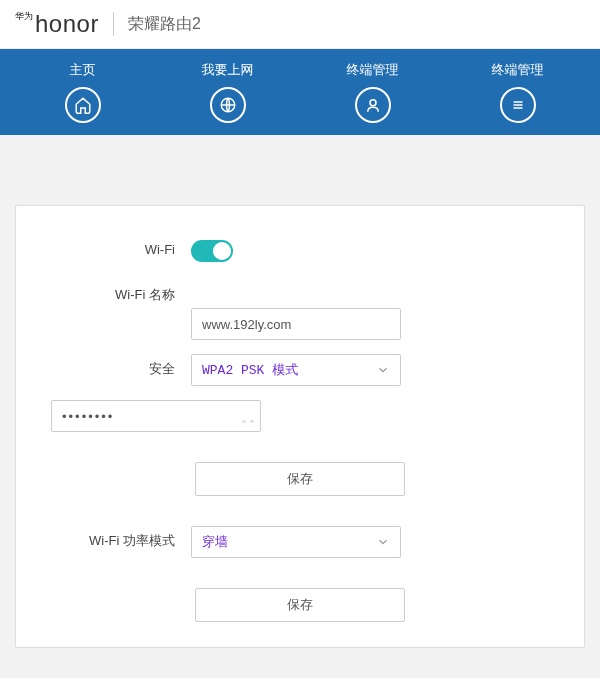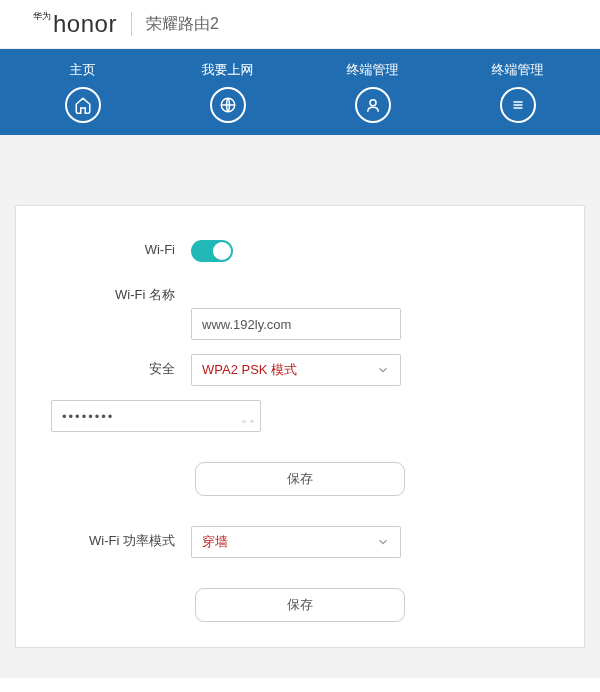--- a/index.html
+++ b/index.html
@@ -1,18 +1,18 @@
 <!DOCTYPE html>
 <html><head>
   <meta charset="utf-8">
   <style>
     * { box-sizing: border-box; margin: 0; padding: 0; }
     body { font-family: "Microsoft YaHei", Arial, sans-serif; background: #fff; width: 600px; }
     
-    .header { display: flex; align-items: center; padding: 10px 33px; border-bottom: 1px solid #eee; text-align: right; }
+    .header { display: flex; align-items: center; padding: 10px 15px; border-bottom: 1px solid #eee; text-align: right; }
     .brand-logo { display: flex; align-items: center; }
     .brand-text { font-size: 24px; font-weight: 400; letter-spacing: 0.5px; color: #333; }
     .brand-small { font-size: 9px; position: relative; top: -8px; margin-right: 2px; }
     .divider { width: 1px; height: 24px; background: #ccc; margin: 0 14px; }
     .product-name { font-size: 16px; color: #666; }
     
     .nav { background: #206db1; display: flex; justify-content: space-between; padding: 12px 10px 25px 10px; position: relative; height: 86px; }
     .nav-item { flex: 1; text-align: center; color: #fff; cursor: pointer; position: relative; }
     .nav-label { font-size: 13px; margin-bottom: 8px; display: block; }
     .nav-icon { width: 36px; height: 36px; border: 2px solid #fff; border-radius: 50%; display: inline-flex; align-items: center; justify-content: center; background: transparent; }
@@ -30,31 +30,31 @@
     .form-label { width: 140px; text-align: right; padding-right: 16px; font-size: 13px; color: #444; padding-top: 6px; }
     .form-control { flex: 1; }
     
     .toggle { width: 42px; height: 22px; background: #21b8b8; border-radius: 11px; position: relative; cursor: pointer; display: inline-block; margin-top: 4px; }
     .toggle::after { content: ''; width: 18px; height: 18px; background: #fff; border-radius: 50%; position: absolute; top: 2px; right: 2px; }
     
     .help-text { font-size: 12px; color: #999; line-height: 1.6; margin-top: 4px; max-width: 260px; }
     
     .text-input { width: 210px; height: 32px; border: 1px solid #ccc; border-radius: 2px; padding: 0 10px; font-size: 13px; color: #555; margin-top: 28px; }
     
-    .select-wrap { width: 210px; height: 32px; border: 1px solid #ccc; border-radius: 2px; padding: 0 10px; font-size: 13px; color: #b91c1c; display: flex; align-items: center; justify-content: space-between; cursor: pointer; background: #fff; }
+    .select-wrap { width: 210px; height: 32px; border: 1px solid #ccc; border-radius: 2px; padding: 0 10px; font-size: 13px; color: #6d28d9; display: flex; align-items: center; justify-content: space-between; cursor: pointer; background: #fff; font-family: Liberation Mono, monospace; }
     .chevron { width: 14px; height: 14px; }
     .chevron svg { stroke: #999; stroke-width: 2; fill: none; }
     
     .password-wrap { width: 210px; height: 32px; border: 1px solid #ccc; border-radius: 2px; display: flex; align-items: center; padding: 0 6px 0 10px; }
     .password-input { border: none; outline: none; flex: 1; font-size: 13px; letter-spacing: 2px; color: #555; }
     .pwd-icon { width: 18px; height: 14px; margin-left: 4px; cursor: pointer; }
     .pwd-icon svg { stroke: #999; stroke-width: 1.5; fill: none; }
     
     .button-row { text-align: center; margin-top: 30px; }
-    .save-btn { width: 210px; height: 34px; background: #fff; border: 1px solid #ccc; border-radius: 9px; font-size: 13px; color: #555; cursor: pointer; }
+    .save-btn { width: 210px; height: 34px; background: #fff; border: 1px solid #ccc; border-radius: 2px; font-size: 13px; color: #555; cursor: pointer; }
     
     .section-gap { height: 30px; border-top: 1px solid transparent; }
     
     .page-wrap { position: relative; }
   </style>
 </head>
 <body>
 
 <div class="page-wrap">
 

